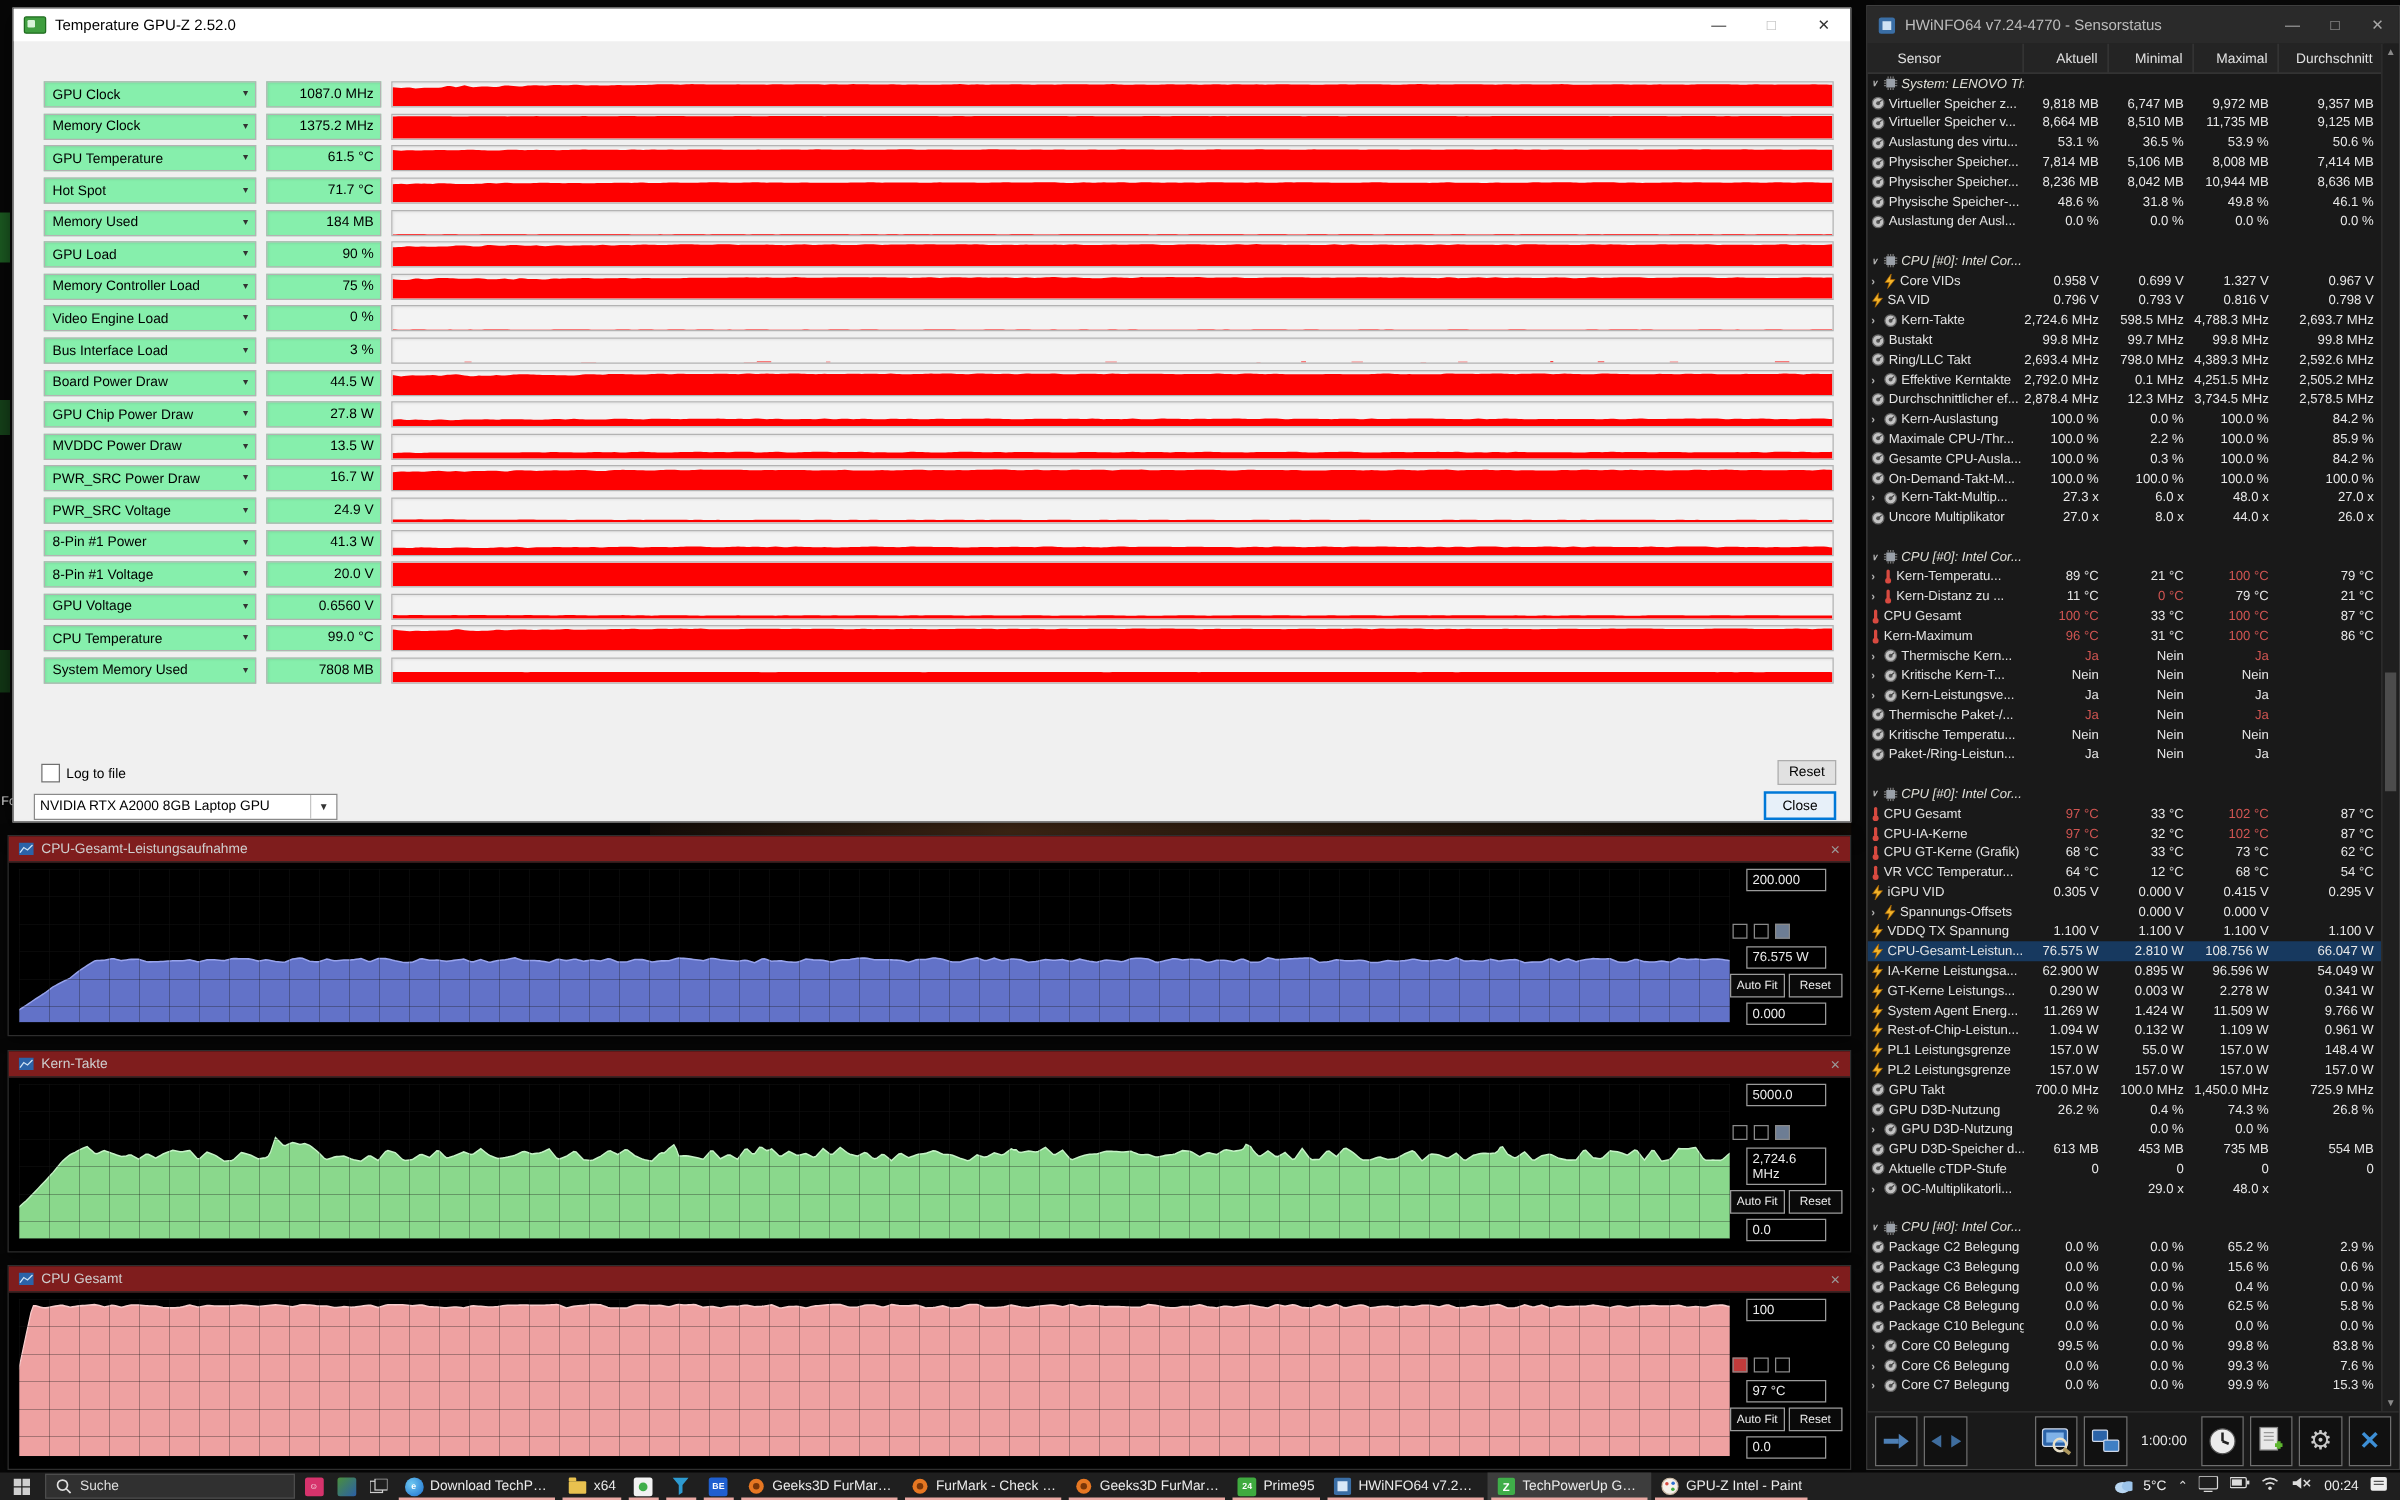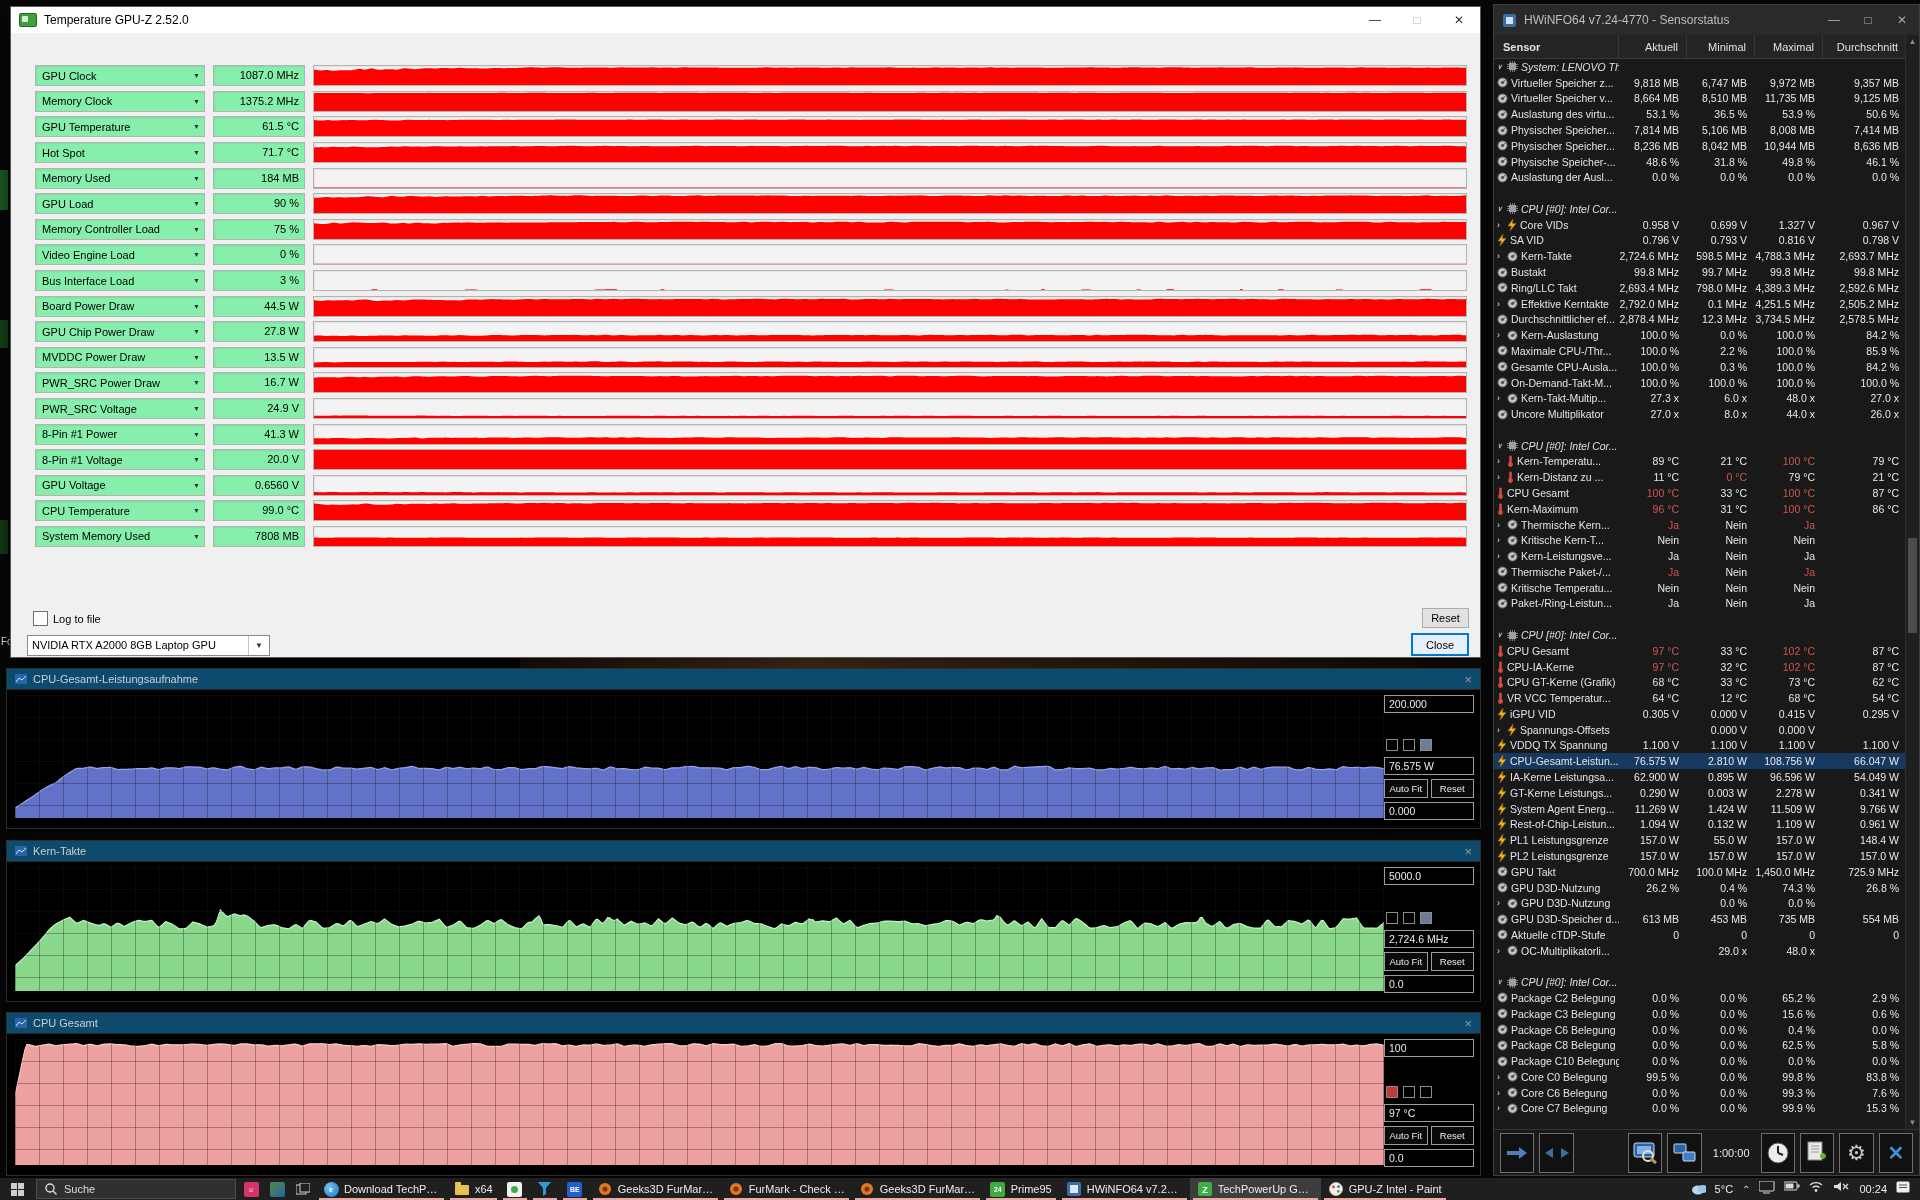--- a/index.html
+++ b/index.html
@@ -43,49 +43,49 @@
   #log-row{left:22px;top:604px;display:flex;align-items:center;gap:5px;font-size:11px;color:#000;}
   #gpuz-combo{left:16px;top:628px;width:243px;height:21px;display:flex;background:#fff;border:1px solid #8a8a8a;}
   #gpuz-combo .ctext{flex:1;font-size:11px;color:#000;padding:3px 4px;white-space:nowrap;overflow:hidden;}
   #gpuz-combo .carr{width:20px;border-left:1px solid #c5c5c5;display:flex;align-items:center;justify-content:center;font-size:8px;color:#333;}
   .btn{background:#e1e1e1;border:1px solid #adadad;font-size:11px;color:#000;
        display:flex;align-items:center;justify-content:center;}
   #btn-reset{left:1411px;top:601px;width:47px;height:20px;}
   #btn-close{left:1400px;top:626px;width:58px;height:23px;border:2px solid #0078d7;background:#e7f0f9;}
   
   .gwin{left:6px;width:1475px;background:#000;border:1px solid #2e2e2e;box-shadow:0 2px 10px rgba(0,0,0,.6);}
-  .gtitle{height:20px;background:#0c4a6e;border-bottom:1px solid #262626;display:flex;
+  .gtitle{height:20px;background:#7f1d1d;border-bottom:1px solid #262626;display:flex;
           align-items:center;gap:6px;padding:0 8px;font-size:11px;color:#cfcfcf;}
   .gtitle .x{margin-left:auto;color:#9a9a9a;font-size:13px;}
   .gplot{position:absolute;left:8px;top:26px;bottom:10px;right:96px;background:#000;overflow:hidden;}
   .gplot svg{position:absolute;inset:0;width:100%;height:100%;}
   .ggrid{position:absolute;inset:0;
      background-image:repeating-linear-gradient(to right,rgba(0,0,0,.30) 0 1px,transparent 1px 24px),
                       repeating-linear-gradient(to bottom,rgba(0,0,0,.30) 0 1px,transparent 1px 22px),
                       repeating-linear-gradient(to right,rgba(255,255,255,.05) 0 1px,transparent 1px 24px),
                       repeating-linear-gradient(to bottom,rgba(255,255,255,.05) 0 1px,transparent 1px 22px);}
   .gpanel{position:absolute;right:2px;top:22px;bottom:4px;width:90px;display:flex;
           flex-direction:column;align-items:stretch;padding:2px 4px;}
   .pbox{border:1px solid #9b9b9b;background:#000;color:#ececec;font-size:10.5px;
-        padding:2px 4px;margin:2px 0;}
+        padding:2px 4px;margin:2px 13px;}
   .pchecks{display:flex;gap:5px;margin:8px 0 4px 2px;}
   .pcheck{width:10px;height:10px;border:1px solid #8a8a8a;background:#000;}
   .pbtns{display:flex;gap:3px;margin:2px 0;align-items:center;}
   .pbtn{flex:1;border:1px solid #9b9b9b;background:#0a0a0a;color:#ececec;font-size:9.5px;
         text-align:center;padding:3px 0;}
   .spacer{flex:1;}
   
   #hwinfo{left:1493px;top:4px;width:427px;height:1172px;background:#191919;border:1px solid #3e3e3e;}
   #hw-titlebar{left:0;top:0;right:0;height:30px;background:#2a2a2a;display:flex;align-items:center;padding-left:8px;}
   #hw-title{font-size:12px;color:#bdbdbd;margin-left:7px;flex:1;white-space:nowrap;overflow:hidden;}
   .hw-wbtn{width:34px;height:30px;display:flex;align-items:center;justify-content:center;color:#a8a8a8;font-size:12px;}
   #hw-header{left:0;top:30px;right:14px;height:24px;background:#242424;border-bottom:1px solid #3a3a3a;
              display:grid;grid-template-columns:125px 68px 68px 68px 84px;align-items:center;}
   #hw-header div{font-size:11px;color:#e2e2e2;text-align:right;padding-right:8px;border-right:1px solid #383838;height:100%;display:flex;align-items:center;justify-content:flex-end;}
-  #hw-header div:first-child{justify-content:flex-start;padding-left:9px;font-weight:bold;}
+  #hw-header div:first-child{justify-content:flex-start;padding-left:24px;}
   #hw-rows{left:0;top:54px;right:14px;bottom:46px;overflow:hidden;}
   .hrow{display:grid;grid-template-columns:125px 68px 68px 68px 84px;height:15.79px;align-items:center;}
   .hrow.sel{background:#17395f;}
   .hlabel{display:flex;align-items:center;gap:3px;padding-left:3px;font-size:10.5px;color:#e4e4e4;
           white-space:nowrap;overflow:hidden;height:100%;}
   .hlabel .chev{color:#b5b5b5;font-size:9px;font-weight:bold;width:7px;flex:none;}
   .hlabel.sec{font-style:italic;color:#e0e0d8;}
   .hval{font-size:10.5px;color:#e8e8e8;text-align:right;padding-right:8px;white-space:nowrap;}
   .hval.red{color:#d05552;}
   .icn{flex:none;display:inline-flex;}

